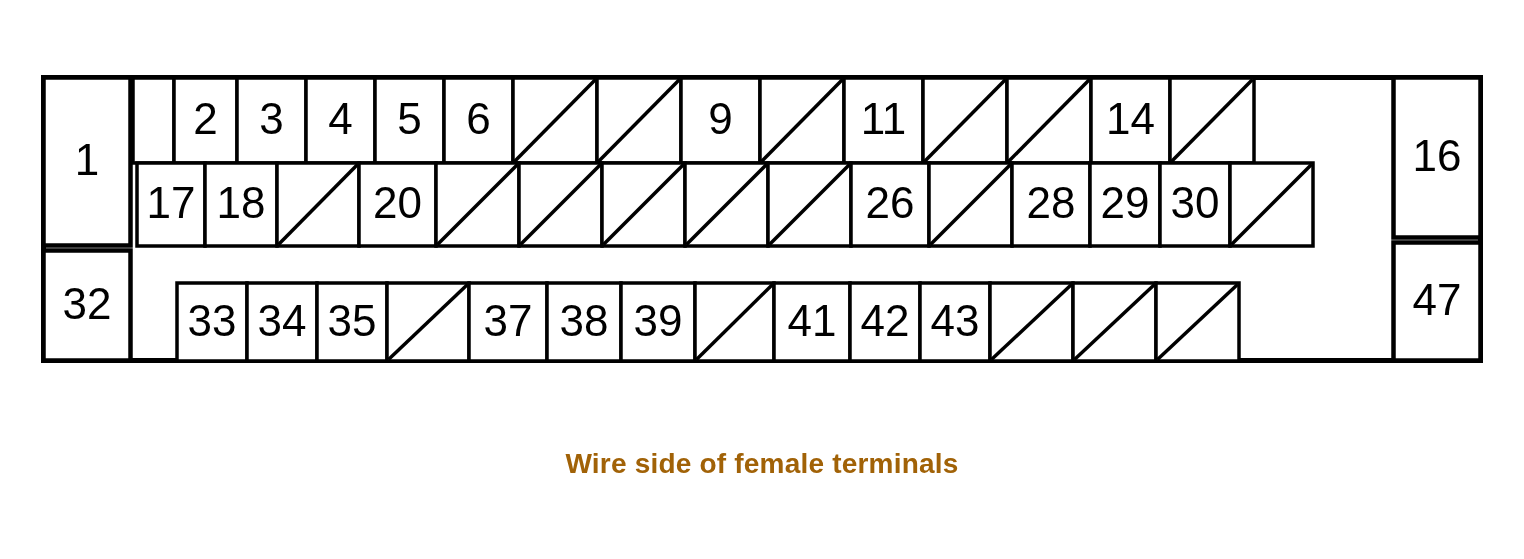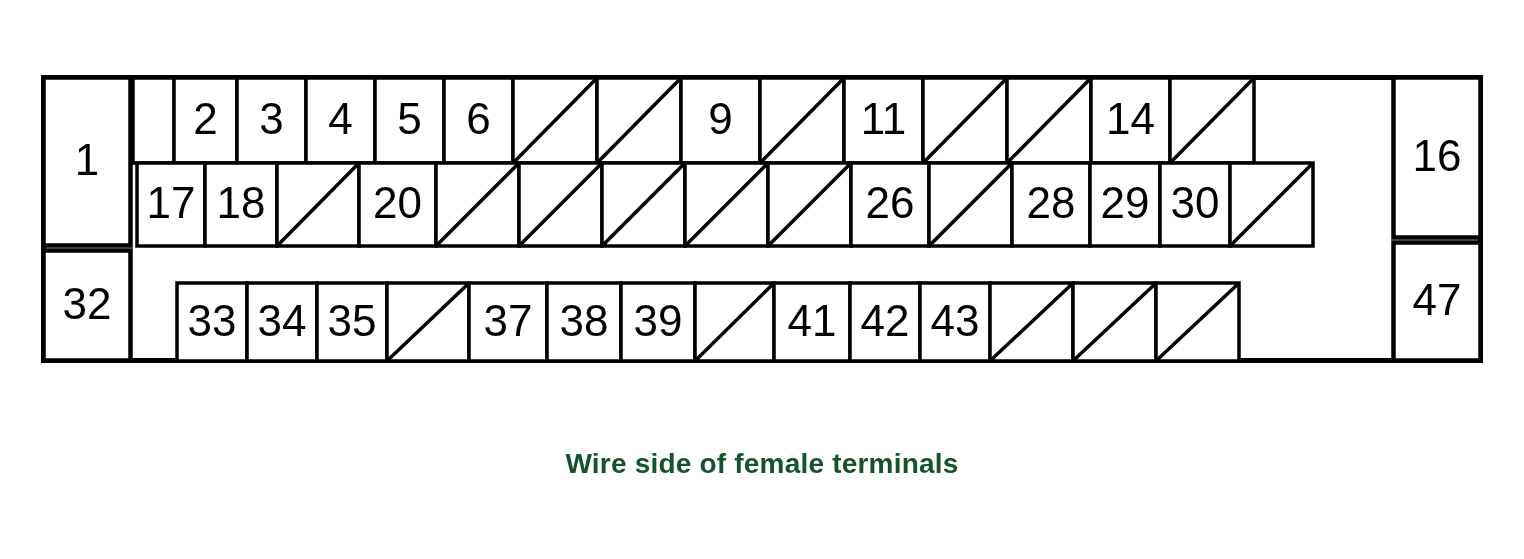--- a/index.html
+++ b/index.html
@@ -43,21 +43,21 @@
 
   .caption-text {
     position: absolute;
     left: 0;
     top: 448px;
     width: 1524px;
     text-align: center;
     font-family: "Liberation Sans", sans-serif;
     font-size: 28px;
     font-weight: bold;
-    color: #14532d;
+    color: #a16207;
     letter-spacing: 0.2px;
   }
 </style>
 </head>
 <body>
 
 <div id="diagram-root">
 
   <svg id="connector-svg" viewBox="0 0 1524 559">
     <g id="svg-layer">

